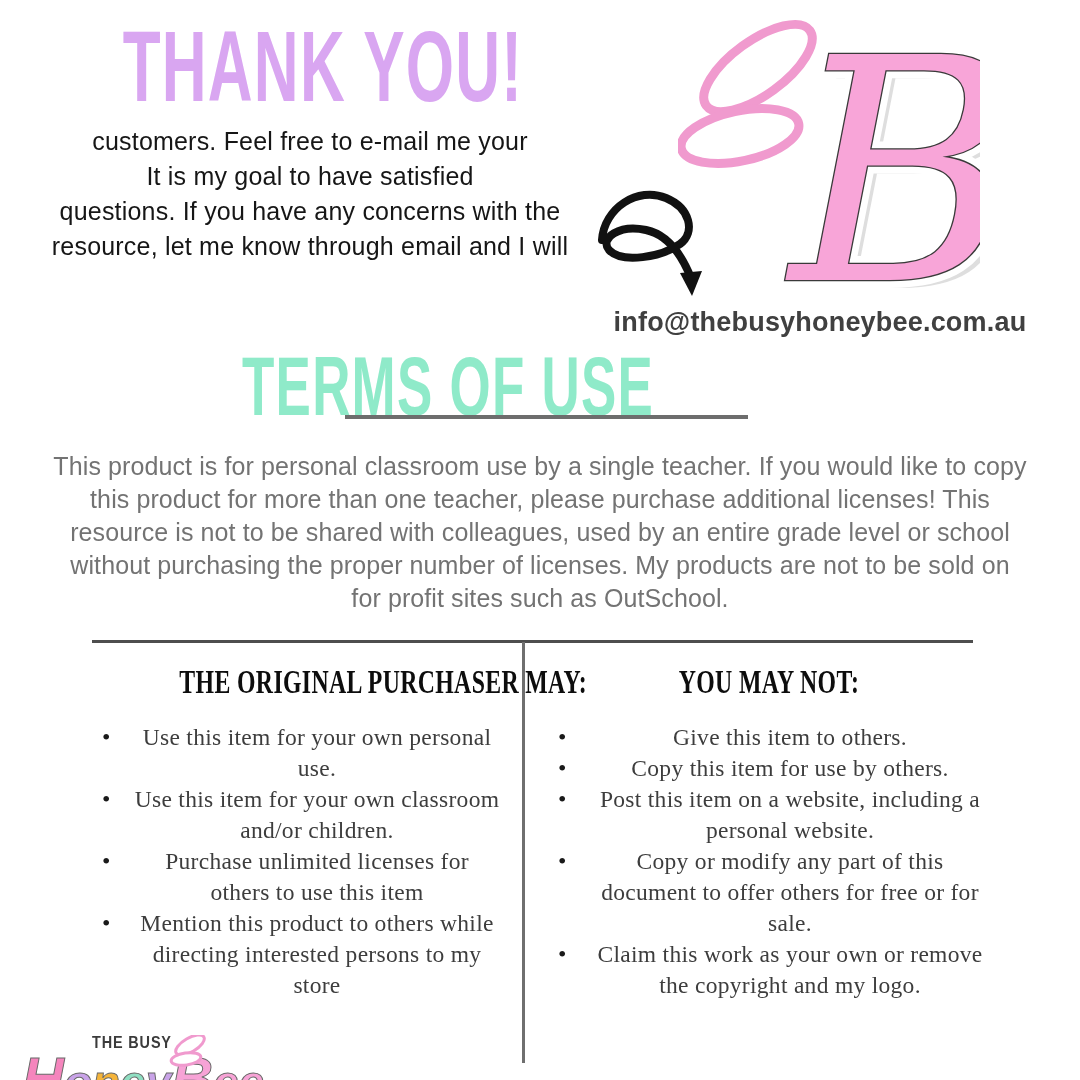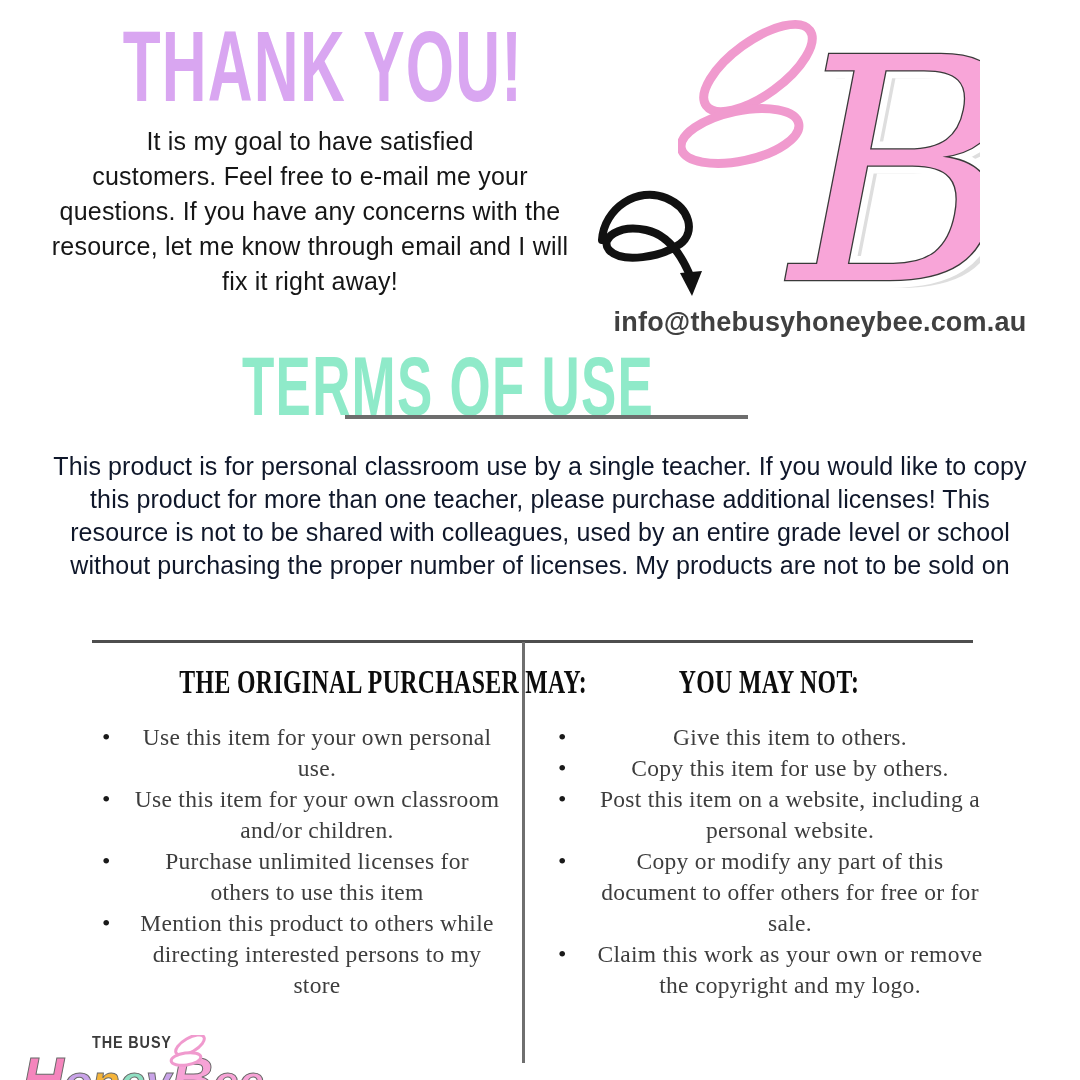--- a/index.html
+++ b/index.html
@@ -14,21 +14,21 @@
   .thank-wrap{left:0;top:16px;width:625px;text-align:center;}
   .thank-wrap .big-head{font-size:100px;line-height:100px;color:#d9a6f1;
     transform:scaleX(.62);transform-origin:center;letter-spacing:2px;}
   .terms-wrap{left:0;top:344px;width:897px;text-align:center;}
   .terms-wrap .big-head{font-size:84px;line-height:84px;color:#8feac9;
     transform:scaleX(.63);transform-origin:center;letter-spacing:2px;}
 
   
   .para{text-align:center;}
   .thank-body{left:35px;top:124px;width:550px;font-size:25px;line-height:35px;letter-spacing:.2px;}
-  .terms-body{left:42px;top:450px;width:996px;font-size:25px;line-height:33px;letter-spacing:.1px;color:#0f172a;}
+  .terms-body{left:42px;top:450px;width:996px;font-size:25px;line-height:33px;letter-spacing:.1px;color:#737373;}
 
   
   .email{left:600px;top:307px;width:440px;text-align:center;
     font-size:27px;font-weight:700;letter-spacing:.2px;color:#404040;}
 
   
   .terms-underline{left:345px;top:415px;width:403px;height:4px;background:#6d6d6d;}
   .rule-h{left:92px;top:640px;width:881px;height:3px;background:#4e4e4e;}
   .rule-v{left:522px;top:642px;width:3px;height:421px;background:#6f6f6f;}
 
@@ -62,25 +62,24 @@
   .brand .wings{position:absolute;left:148px;top:4px;width:60px;height:34px;}
 </style>
 </head>
 <body>
 
 <div class="abs thank-wrap">
   <span class="big-head">THANK YOU!</span>
 </div>
 
 <div class="abs para thank-body">
+    <div class="line">customers. Feel free to e-mail me your</div>
     <div class="line">It is my goal to have satisfied</div>
-    <div class="line">customers. Feel free to e-mail me your</div>
     <div class="line">questions. If you have any concerns with the</div>
     <div class="line">resource, let me know through email and I will</div>
-    <div class="line">fix it right away!</div>
   </div>
 
 <div class="abs curly-arrow">
   <svg viewBox="0 0 110 118" width="110" height="118">
     <path d="M 10 60 C 12 28 46 6 74 18 C 98 28 104 52 88 64 C 70 77 30 84 17 70 C 7 58 28 44 54 50 C 78 55 91 78 99 98" fill="none" stroke="#111111" stroke-width="8" stroke-linecap="round"></path>
     <path d="M 88 93 L 100 116 L 110 91 Z" fill="#111111"></path>
   </svg>
 </div>
 
 <div class="abs bee-logo">
@@ -102,20 +101,21 @@
 <div class="abs terms-wrap">
   <span class="big-head">TERMS OF USE</span>
 </div>
 <div class="abs terms-underline"></div>
 
 <div class="abs para terms-body">
     <div class="line">This product is for personal classroom use by a single teacher. If you would like to copy</div>
     <div class="line">this product for more than one teacher, please purchase additional licenses! This</div>
     <div class="line">resource is not to be shared with colleagues, used by an entire grade level or school</div>
     <div class="line">without purchasing the proper number of licenses. My products are not to be sold on</div>
+    <div class="line">for profit sites such as OutSchool.</div>
   </div>
 
 <div class="abs rule-h"></div>
 <div class="abs rule-v"></div>
 
 <div class="abs col col-left">
   <div class="col-head">
     <span>THE ORIGINAL PURCHASER MAY:</span>
   </div>
   <ul class="bullets">

